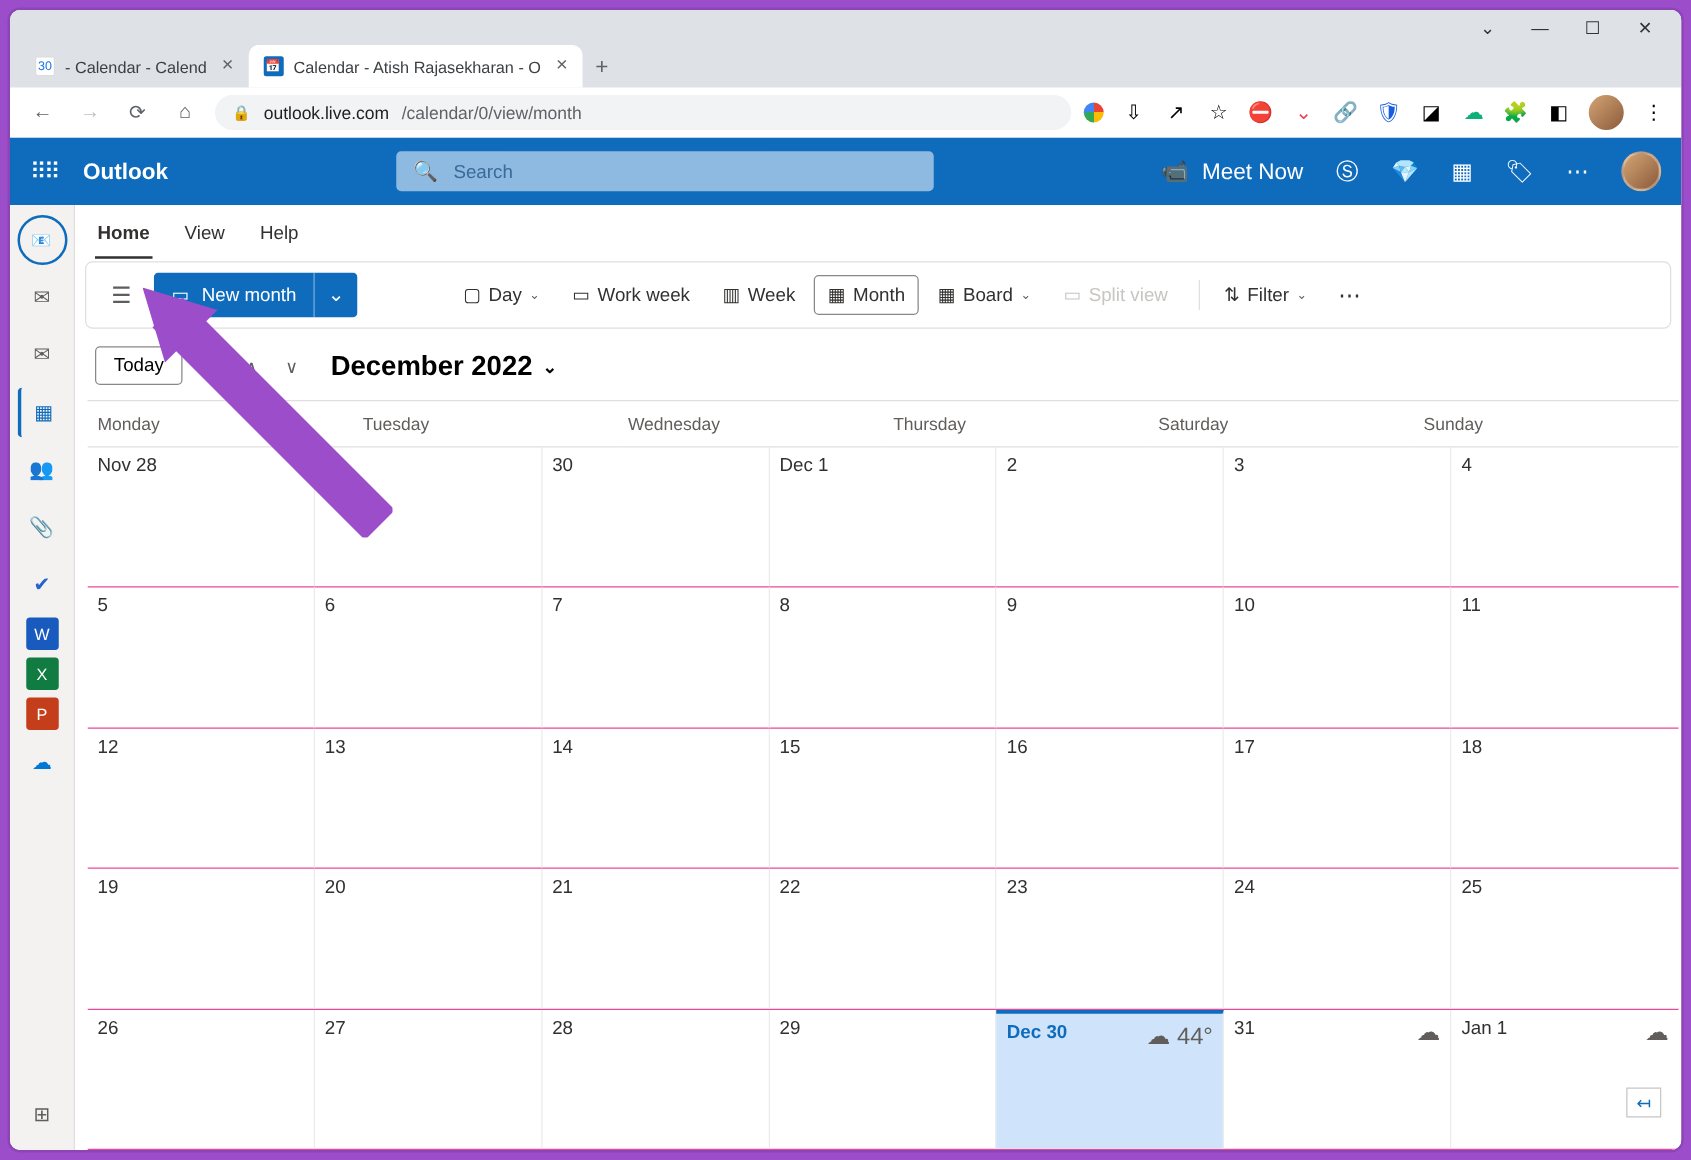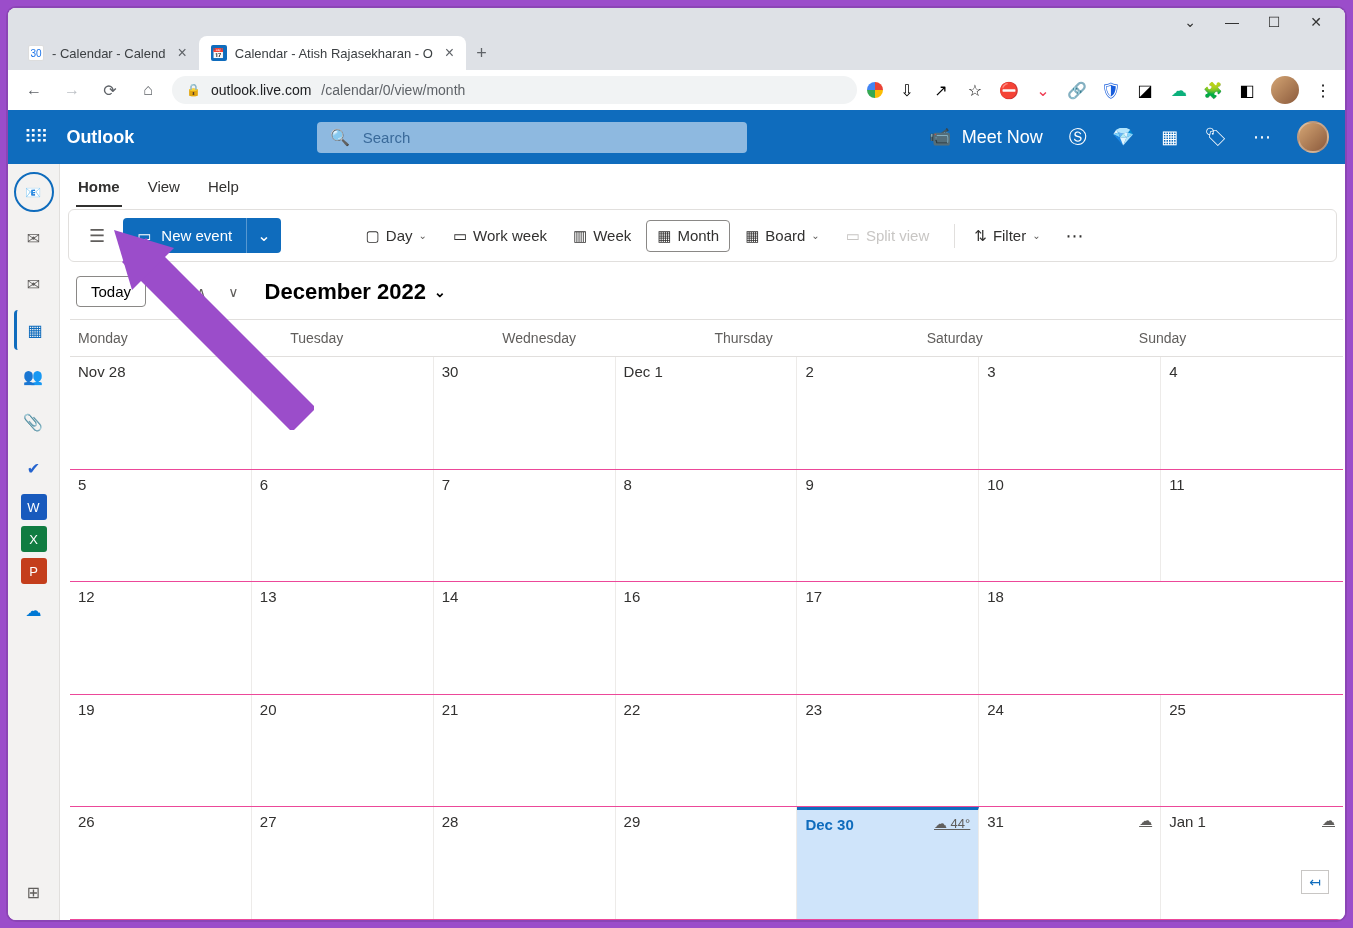--- a/index.html
+++ b/index.html
@@ -62,21 +62,21 @@
 .month-label { font-size: 22px; font-weight: 600; margin-left: 12px; display: flex; align-items: center; gap: 8px; }
 .calendar-grid { flex: 1; display: flex; flex-direction: column; border-top: 1px solid #e1dfdd; margin: 0 2px 0 10px; overflow: hidden; }
 .day-headers { display: grid; grid-template-columns: repeat(6, 1fr); }
 .day-header { padding: 10px 8px; font-size: 14px; color: #605e5c; border-bottom: 1px solid #e1dfdd; }
 .weeks { flex: 1; display: grid; grid-template-rows: repeat(5, 1fr); }
 .week { display: grid; grid-template-columns: repeat(7, 1fr); border-bottom: 1px solid #ec4899; }
 .day-cell { padding: 6px 8px; font-size: 15px; color: #323130; border-right: 1px solid #edebe9; position: relative; }
 .day-cell:last-child { border-right: none; }
 .day-cell.today { background: #cfe4fa; border-top: 3px solid #0f6cbd; }
 .day-cell.today .daynum { color: #0f6cbd; font-weight: 600; }
-.day-cell .weather { position: absolute; right: 8px; top: 6px; font-size: 13px; color: #605e5c; display:flex; gap:4px; align-items:center;text-decoration:underline;}
+.day-cell .weather { position: absolute; right: 8px; top: 6px; font-size: 19px; color: #605e5c; display:flex; gap:4px; align-items:center;}
 .annotation-arrow { position: absolute; left: 114px; top: 230px; pointer-events: none; z-index: 100;}
 .more-dots { font-size: 18px; color: #323130; padding: 0 6px; cursor:pointer;}
 .restore-btn { position:absolute; bottom:34px; right:24px; width:28px; height:24px; border:1px solid #c8c6c4; background:#fff; display:flex; align-items:center; justify-content:center; color:#0f6cbd; font-size:14px; cursor:pointer;}
 </style>
 </head>
 <body>
 
 <div class="browser-window">
   <div class="browser-chrome">
     <div class="window-controls">
@@ -173,21 +173,21 @@
           <span class="ribbon-tab active">Home</span>
           <span class="ribbon-tab">View</span>
           <span class="ribbon-tab">Help</span>
         </div>
 
         <div class="toolbar">
           <span class="hamburger">☰</span>
           <div class="new-event-btn">
             <div class="new-event-main">
               <span>▭</span>
-              <span>New event</span>
+              <span>New month</span>
             </div>
             <div class="new-event-dd">⌄</div>
           </div>
           <div class="toolbar-group" style="margin-left:60px;">
             <div class="toolbar-btn">
                 <span>▢</span>
                 <span>Day</span>
                 <span class="chev">⌄</span>
               </div>
             <div class="toolbar-btn">
@@ -256,20 +256,21 @@
                 <div class="day-cell"><span class="daynum">7</span></div>
                 <div class="day-cell"><span class="daynum">8</span></div>
                 <div class="day-cell"><span class="daynum">9</span></div>
                 <div class="day-cell"><span class="daynum">10</span></div>
                 <div class="day-cell"><span class="daynum">11</span></div>
               </div>
               <div class="week">
                 <div class="day-cell"><span class="daynum">12</span></div>
                 <div class="day-cell"><span class="daynum">13</span></div>
                 <div class="day-cell"><span class="daynum">14</span></div>
+                <div class="day-cell"><span class="daynum">15</span></div>
                 <div class="day-cell"><span class="daynum">16</span></div>
                 <div class="day-cell"><span class="daynum">17</span></div>
                 <div class="day-cell"><span class="daynum">18</span></div>
               </div>
               <div class="week">
                 <div class="day-cell"><span class="daynum">19</span></div>
                 <div class="day-cell"><span class="daynum">20</span></div>
                 <div class="day-cell"><span class="daynum">21</span></div>
                 <div class="day-cell"><span class="daynum">22</span></div>
                 <div class="day-cell"><span class="daynum">23</span></div>

